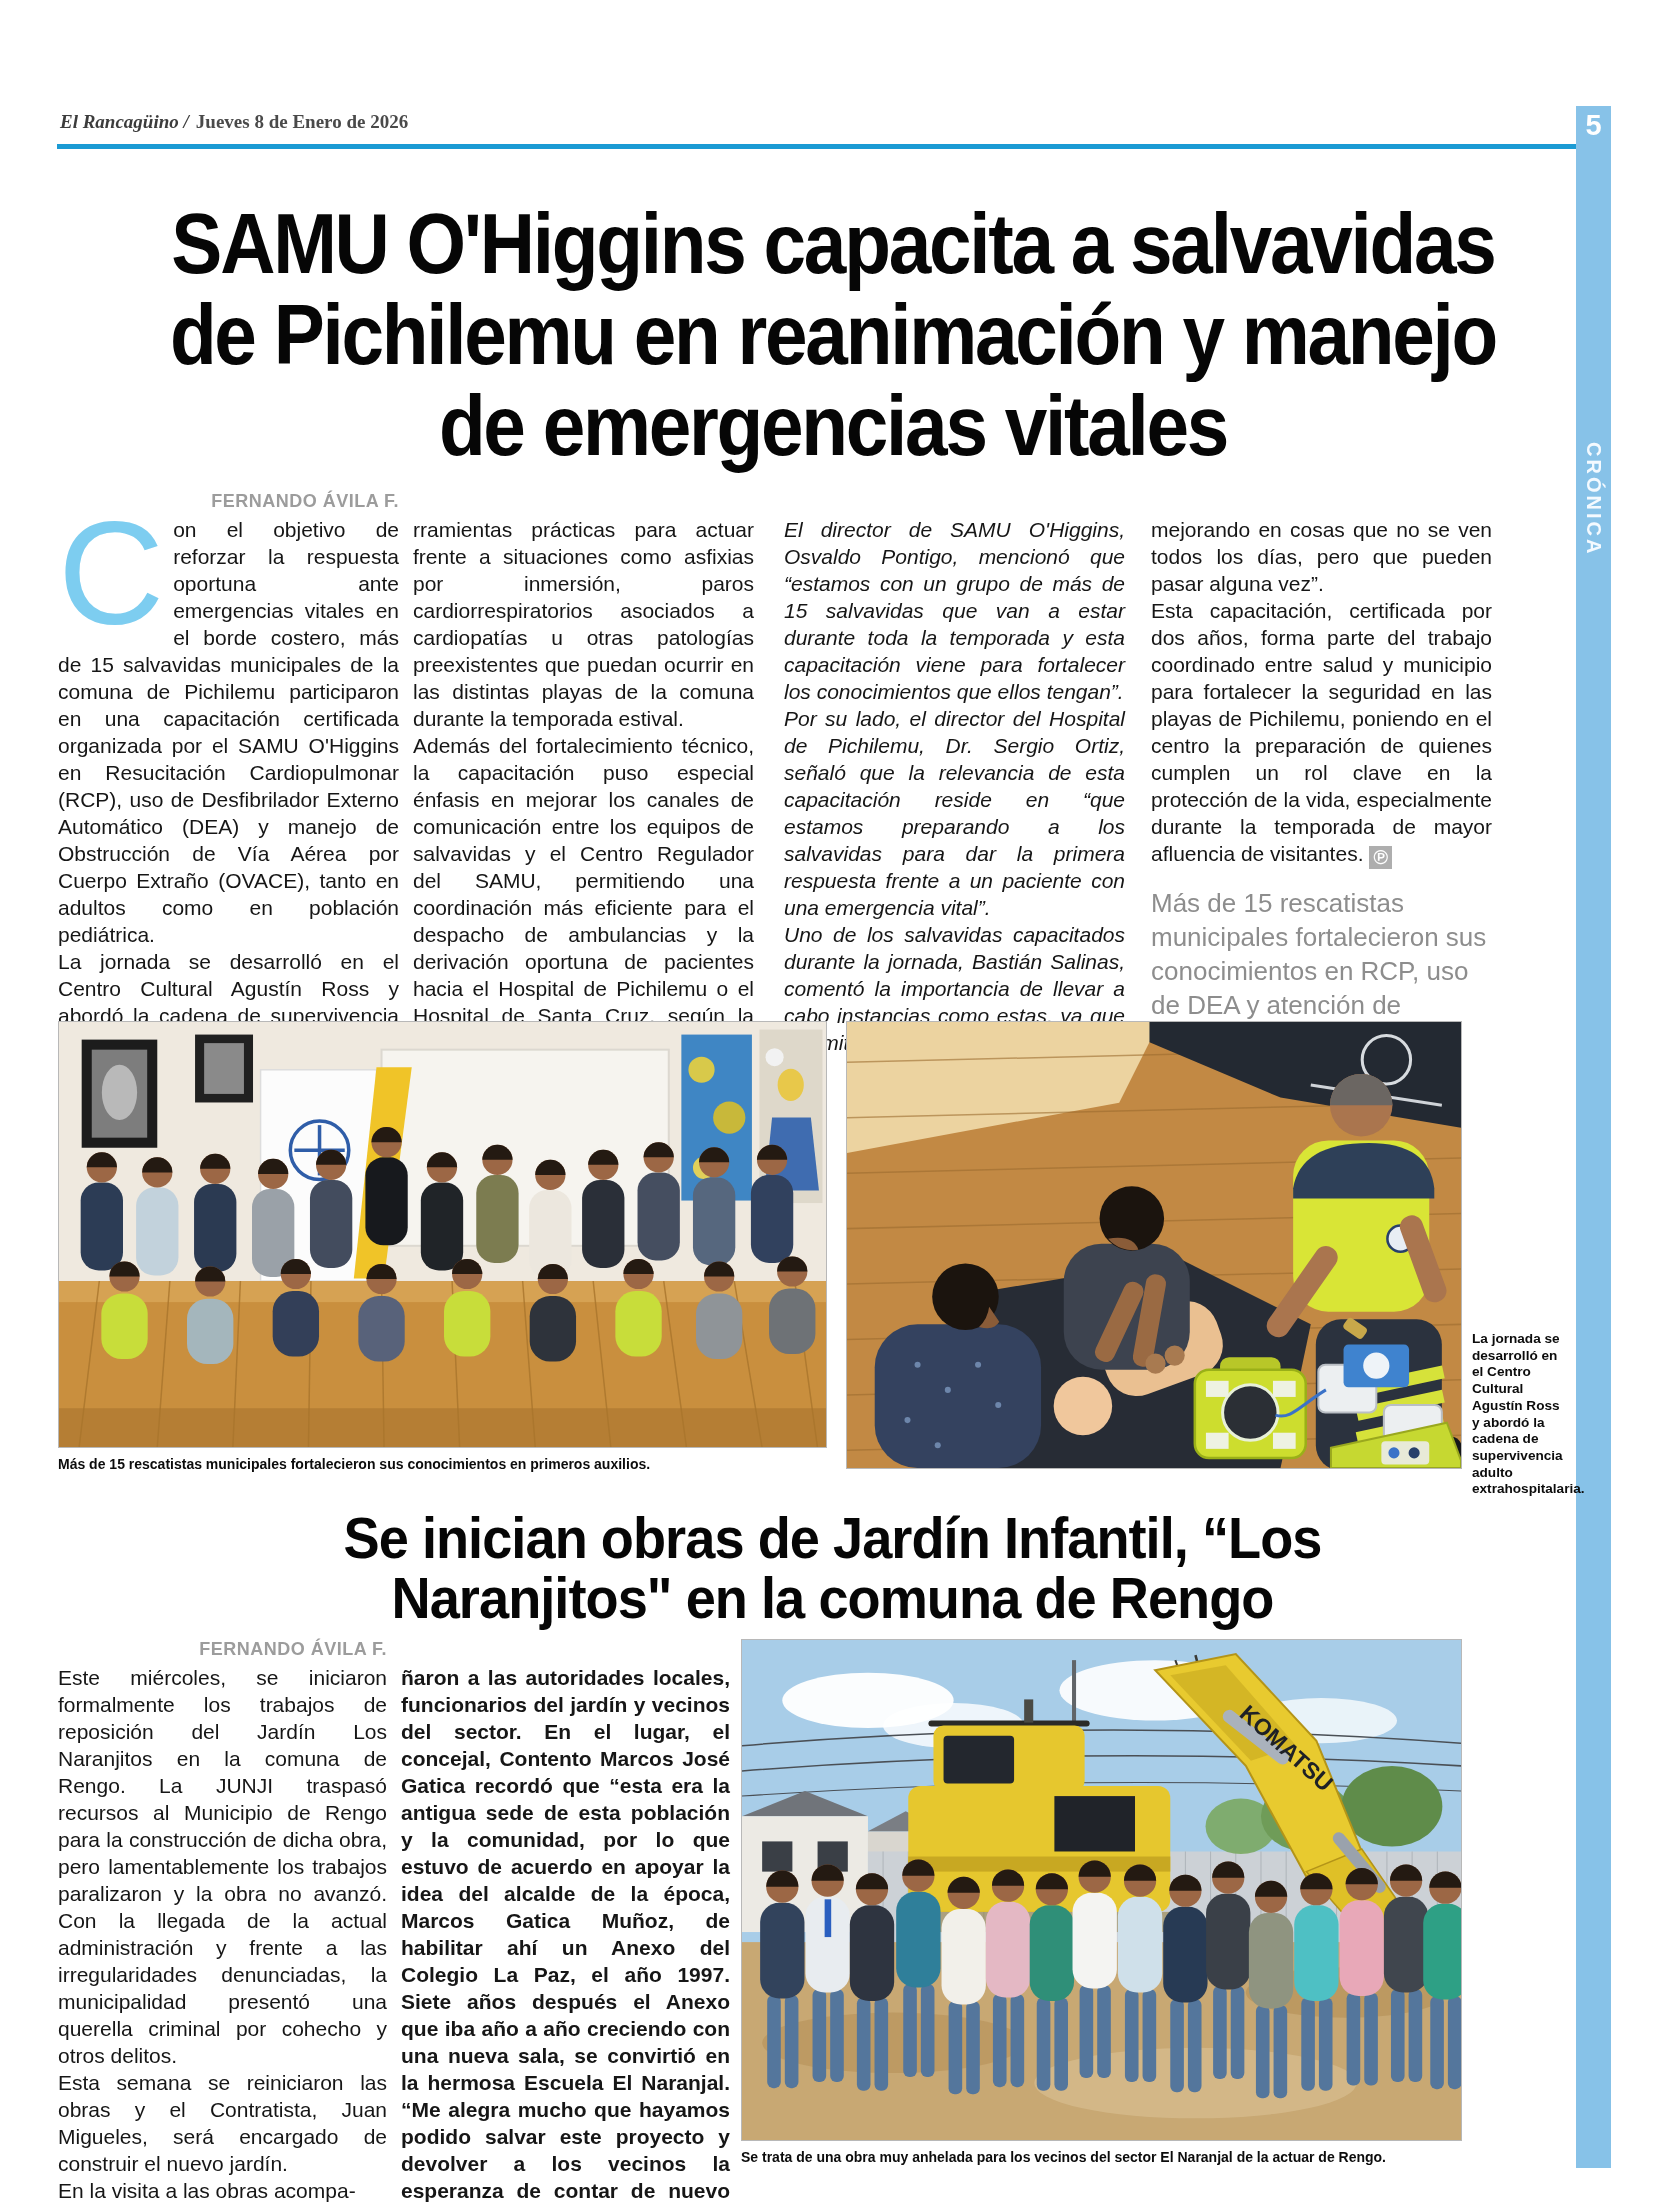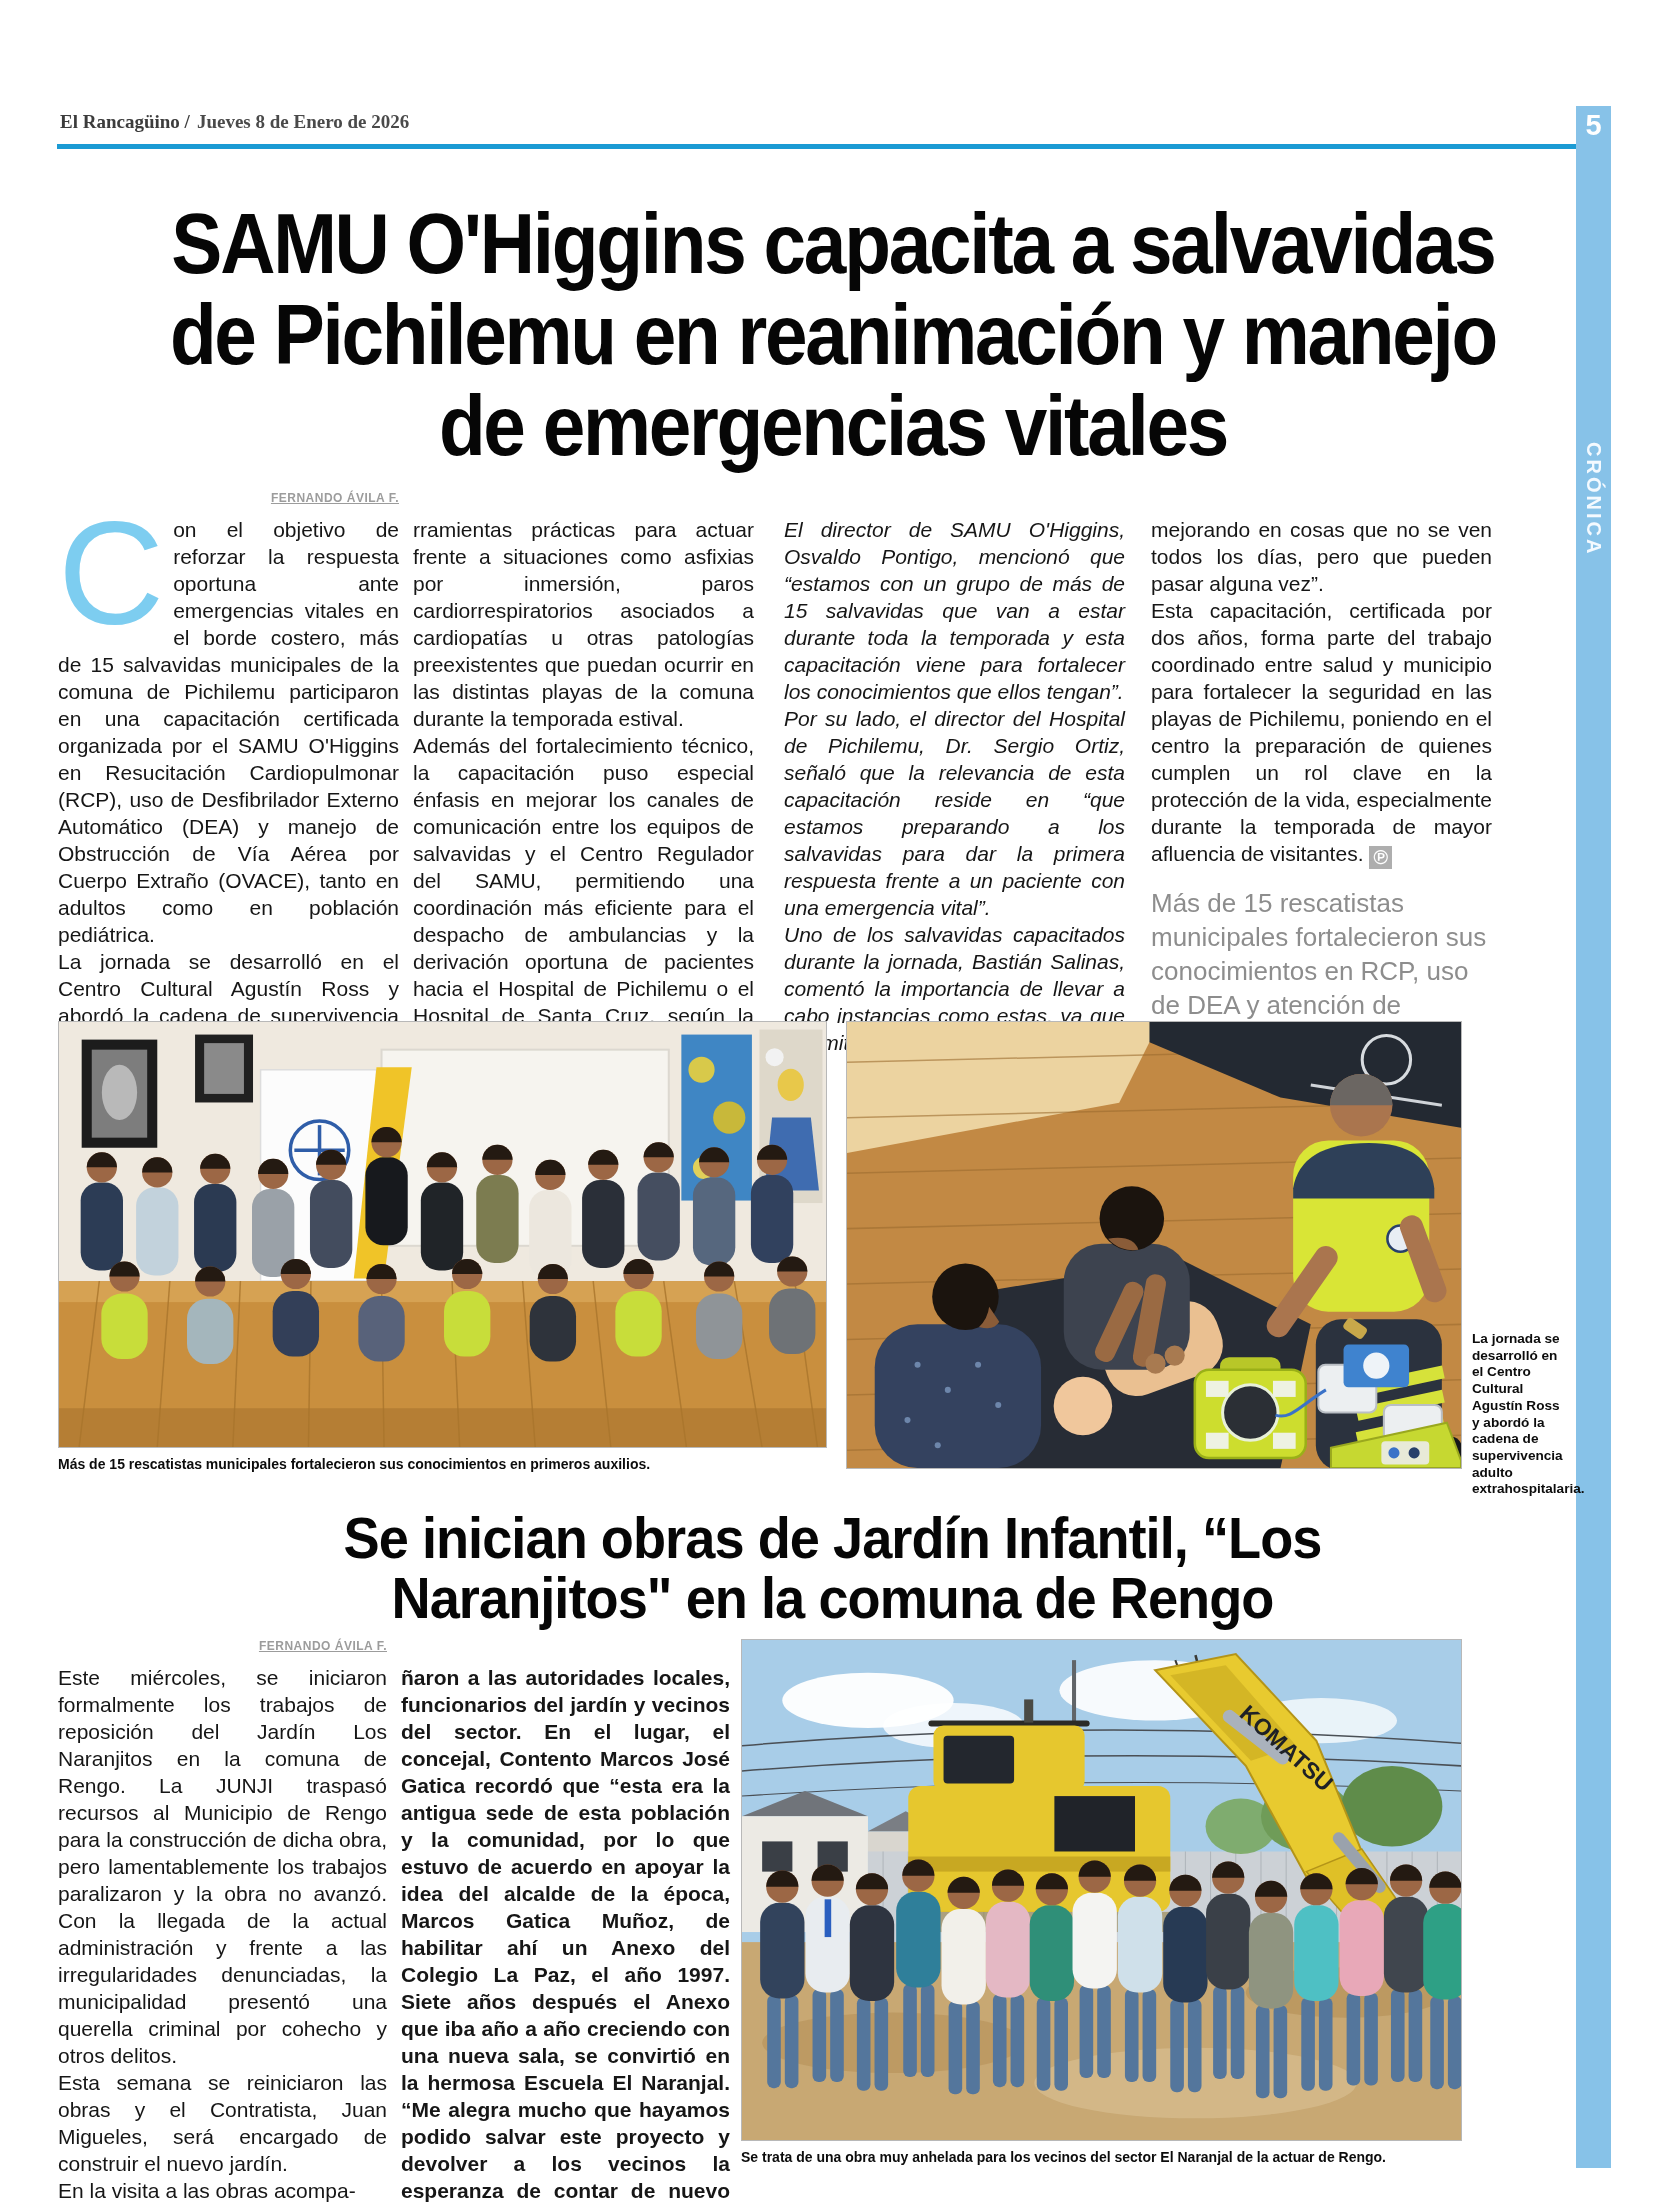--- a/index.html
+++ b/index.html
@@ -1,35 +1,35 @@
 <!DOCTYPE html>
 <html style="font-size:8px"><head>
 <meta charset="utf-8">
 <style>
   html,body{margin:0;padding:0;background:#ffffff;}
   #page{position:relative;width:1669px;height:2205px;background:#ffffff;overflow:hidden;
         font-family:"Liberation Sans",sans-serif;color:#141414;}
   
   .masthead{position:absolute;left:60px;top:111px;font-size:19px;white-space:nowrap;}
-  .paper-name{font-family:"Liberation Serif",serif;font-weight:bold;color:#3c3c3c;}
+  .paper-name{font-family:"Liberation Serif",serif;font-weight:bold;color:#3c3c3c;font-style:italic;}
   .issue-date{font-family:Liberation Serif, serif;font-weight:bold;color:#4a4a4a;margin-left:7px;}
   .rule{position:absolute;left:57px;top:144px;width:1520px;height:5px;background:#1b9bd4;}
   
   .sidebar{position:absolute;left:1576px;top:106px;width:35px;height:2062px;background:#87c2e8;}
   .page-num{position:absolute;top:3px;left:0;width:35px;text-align:center;color:#ffffff;font-weight:bold;font-size:29px;}
   .section-vert{position:absolute;top:217px;left:0;width:35px;height:353px;display:flex;align-items:center;justify-content:center;
                 writing-mode:vertical-rl;color:#f4faff;font-weight:bold;font-size:20px;letter-spacing:3px;}
   
   .h1{position:absolute;left:76px;top:198px;width:1514px;text-align:center;font-weight:bold;
       font-size:85px;line-height:91px;letter-spacing:-2.5px;color:#060606;white-space:pre-line;
       transform:scaleX(.9);transform-origin:50% 0;}
   .h2{position:absolute;left:101px;top:1508px;width:1463px;text-align:center;font-weight:bold;
       font-size:57px;line-height:60px;letter-spacing:-1px;color:#060606;white-space:pre-line;
       transform:scaleX(.95);transform-origin:50% 0;}
-  .byline{position:absolute;text-align:right;font-weight:bold;font-size:12px;color:#9c9c9c;letter-spacing:0.5px;text-decoration:underline;}
+  .byline{position:absolute;text-align:right;font-weight:bold;font-size:18px;color:#9c9c9c;letter-spacing:0.5px;}
   
   .col{position:absolute;width:341px;font-size:21px;line-height:27px;text-align:justify;
        color:#161616;white-space:pre-line;}
   .a1{top:516px;}
   .c1{left:58px;} .c2{left:413px;} .c3{left:784px;font-style:italic;} .c4{left:1121px;margin-left:30px;}
   .a2{top:1664px;width:329px;}
   .c5{left:58px;} .c6{left:401px;font-weight:bold;}
   .dropcap{float:left;font-size:147px;line-height:109px;height:109px;padding:3px 9px 0 0;color:#7dcdf0;}
   .endmark{display:inline-block;width:23px;height:23px;background:#aeaeae;color:#ffffff;font-size:20px;
            line-height:23px;text-align:center;margin-left:6px;vertical-align:-3px;font-weight:bold;}

